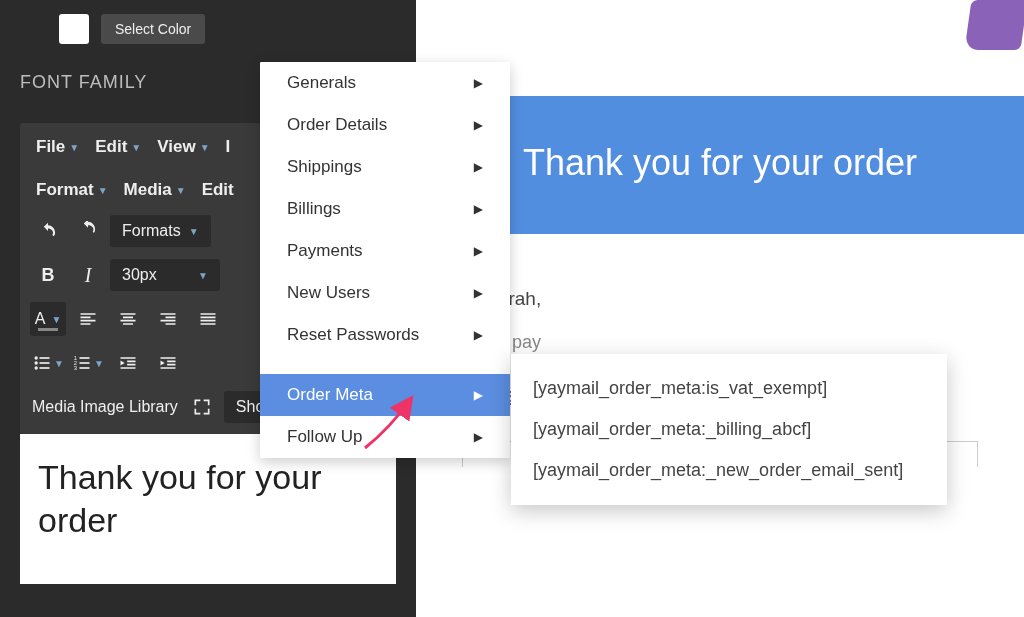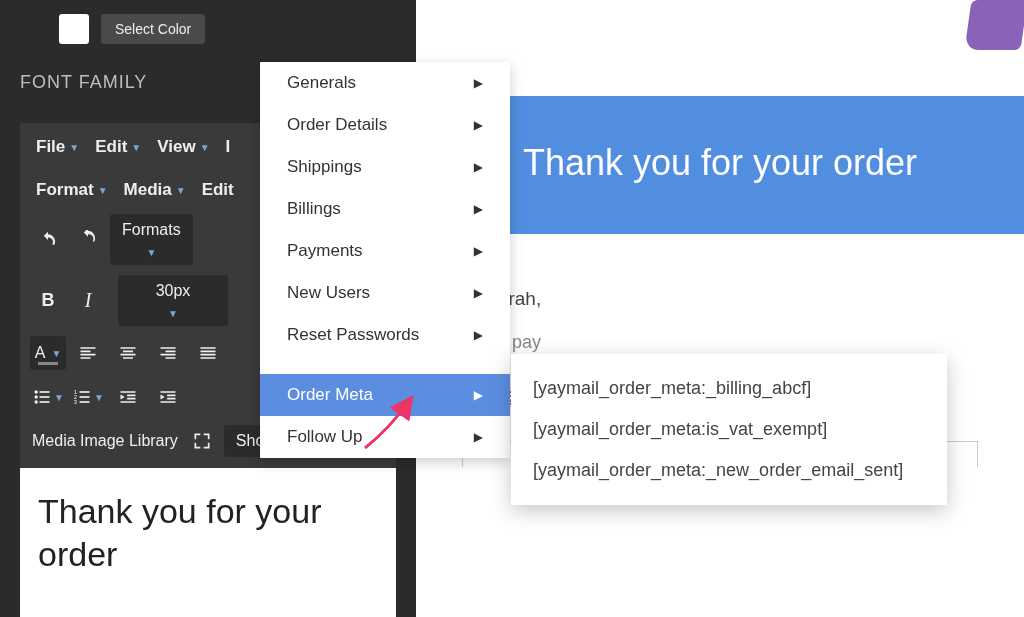--- a/index.html
+++ b/index.html
@@ -13,22 +13,22 @@
   .font-label { padding: 18px 20px 8px; font-size: 18px; letter-spacing: 1px; color: #bdbdbd; }
   .font-input { margin: 0 20px; width: calc(100% - 180px); background: #3a3a3a; color: #eee; border: none; padding: 10px 12px; border-radius: 3px; font-size: 16px; }
   .editor { margin: 22px 20px 0 20px; background: #3a3a3a; border-radius: 3px; }
   .menubar, .toolbar1, .toolbar2, .toolbar3, .toolbar4 { display: flex; align-items: center; padding: 5px 10px; gap: 4px; flex-wrap: nowrap; }
   .menubar { padding-top: 10px; font-weight: bold; }
   .menu-item { color: #eee; font-size: 17px; padding: 4px 6px; cursor: pointer; display: inline-flex; align-items: center; gap: 4px; }
   .dd { font-size: 10px; color: #7fa3c9; }
   .tb-btn { width: 36px; height: 34px; display: inline-flex; align-items: center; justify-content: center; color: #eee; cursor: pointer; border-radius: 3px; }
   .tb-btn svg { width: 20px; height: 20px; fill: #eee; }
   .tb-btn.active { background: #2b2b2b; }
-  .formats-select, .size-select { background: #2b2b2b; color: #eee; padding: 7px 12px; border-radius: 3px; cursor: pointer; display: inline-flex; align-items: center; gap: 8px; font-size: 16px; flex-direction: column; }
-  .size-select { min-width: 110px; justify-content: space-between; margin-left: 8px; }
+  .formats-select, .size-select { background: #2b2b2b; color: #eee; padding: 7px 12px; border-radius: 3px; cursor: pointer; display: inline-flex; align-items: center; gap: 8px; font-size: 16px; }
+  .size-select { min-width: 110px; justify-content: space-between; }
   .toolbar4 { padding-bottom: 10px; }
   .media-lib { color: #eee; font-size: 16px; padding: 4px 2px; cursor: pointer; }
   .shortcode-btn { background: #2b2b2b; color: #eee; padding: 7px 12px; border-radius: 3px; cursor: pointer; display: inline-flex; align-items: center; gap: 8px; font-size: 16px; }
   .canvas { margin: 0 20px; background: #fff; color: #222; padding: 22px 18px 40px; font-size: 34px; line-height: 1.25; min-height: 150px; }
   
   .dropdown { position: absolute; left: 260px; top: 62px; width: 250px; background: #fff; color: #333; box-shadow: 0 4px 14px rgba(0,0,0,.2); z-index: 50; border-radius: 1px; }
   .dd-item { display: flex; align-items: center; justify-content: space-between; padding: 11px 27px; font-size: 17px; cursor: pointer; }
   .dd-item.highlight { background: #5b8ee0; color: #fff; margin-top: 18px; }
   .dd-arrow { font-size: 12px; }
   
@@ -246,17 +246,17 @@
       <p class="note" style="text-align:left;white-space:nowrap;overflow:hidden;">n that pay</p>
       <p class="order-line">
         <a class="order-link" href="#">[Order #276]</a>
         <span class="order-date">(July 27, 2021)</span>
       </p>
     </div>
     <div class="table-edge"></div>
   </div>
 
   <div class="submenu" id="submenu">
+      <div class="sub-item">[yaymail_order_meta:is_vat_exempt]</div>
       <div class="sub-item">[yaymail_order_meta:_billing_abcf]</div>
-      <div class="sub-item">[yaymail_order_meta:is_vat_exempt]</div>
       <div class="sub-item">[yaymail_order_meta:_new_order_email_sent]</div>
     </div>
 </div>
 
 </body></html>

